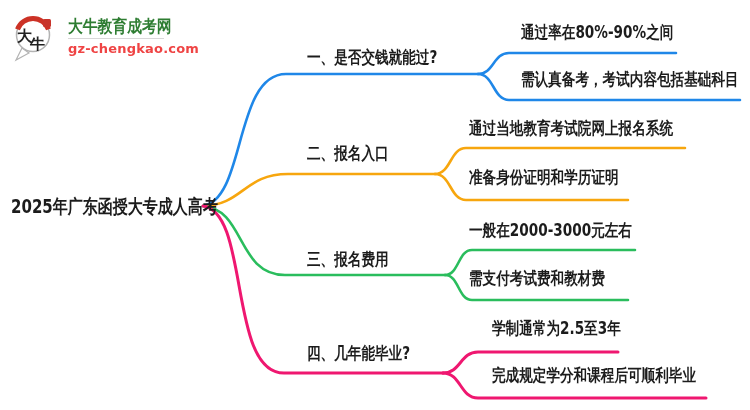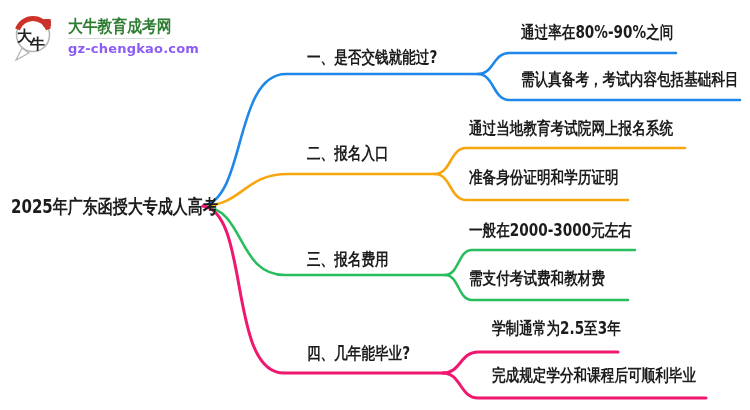--- a/index.html
+++ b/index.html
@@ -19,21 +19,21 @@
   
   .logo{position:absolute;left:10px;top:12px;width:200px;height:52px;}
   .logo-icon{position:absolute;left:0;top:0;}
   .brand-name{
     position:absolute;left:58px;top:3px;color:#2e7d32;font-weight:700;
     font-size:17px;line-height:22px;white-space:nowrap;
     transform:scaleX(0.87);transform-origin:0 50%;
   }
   .brand-divider{position:absolute;left:58px;top:26px;width:96px;height:1px;background:#d8d8d8;}
   .brand-domain{
-    position:absolute;left:58px;top:28px;color:#8b5cf6;font-weight:700;
+    position:absolute;left:58px;top:28px;color:#ef4444;font-weight:700;
     font-size:13px;line-height:18px;white-space:nowrap;letter-spacing:0.2px;
   }
 </style>
 </head>
 <body>
 
 <div class="stage">
 
   <svg class="lines" width="750" height="410" viewBox="0 0 750 410" fill="none" stroke-linecap="round">
 

